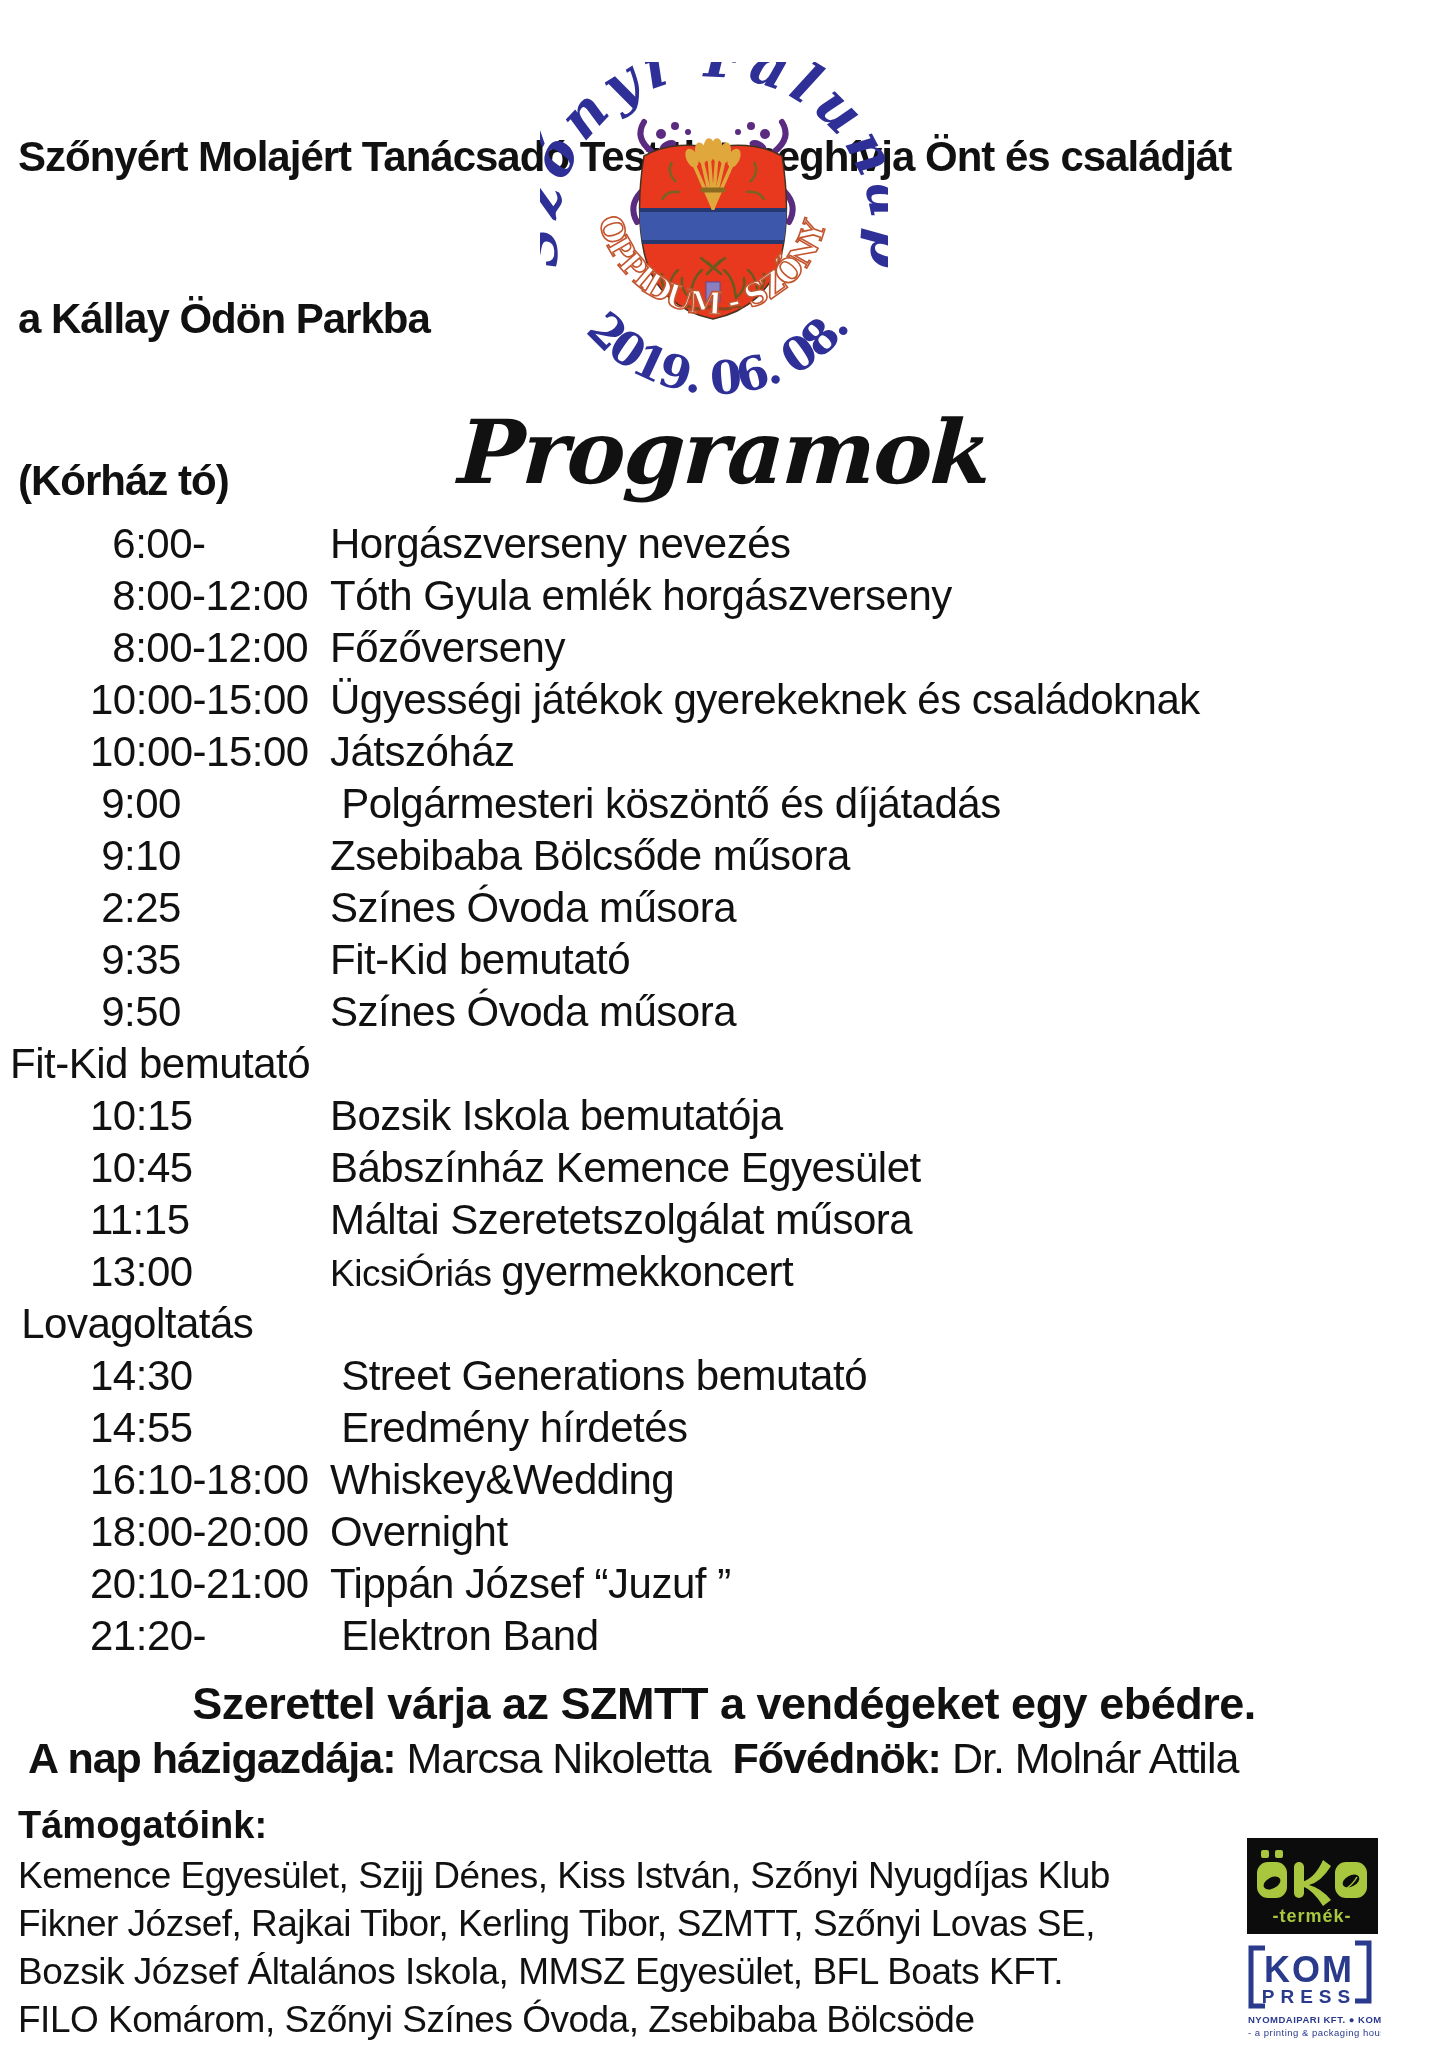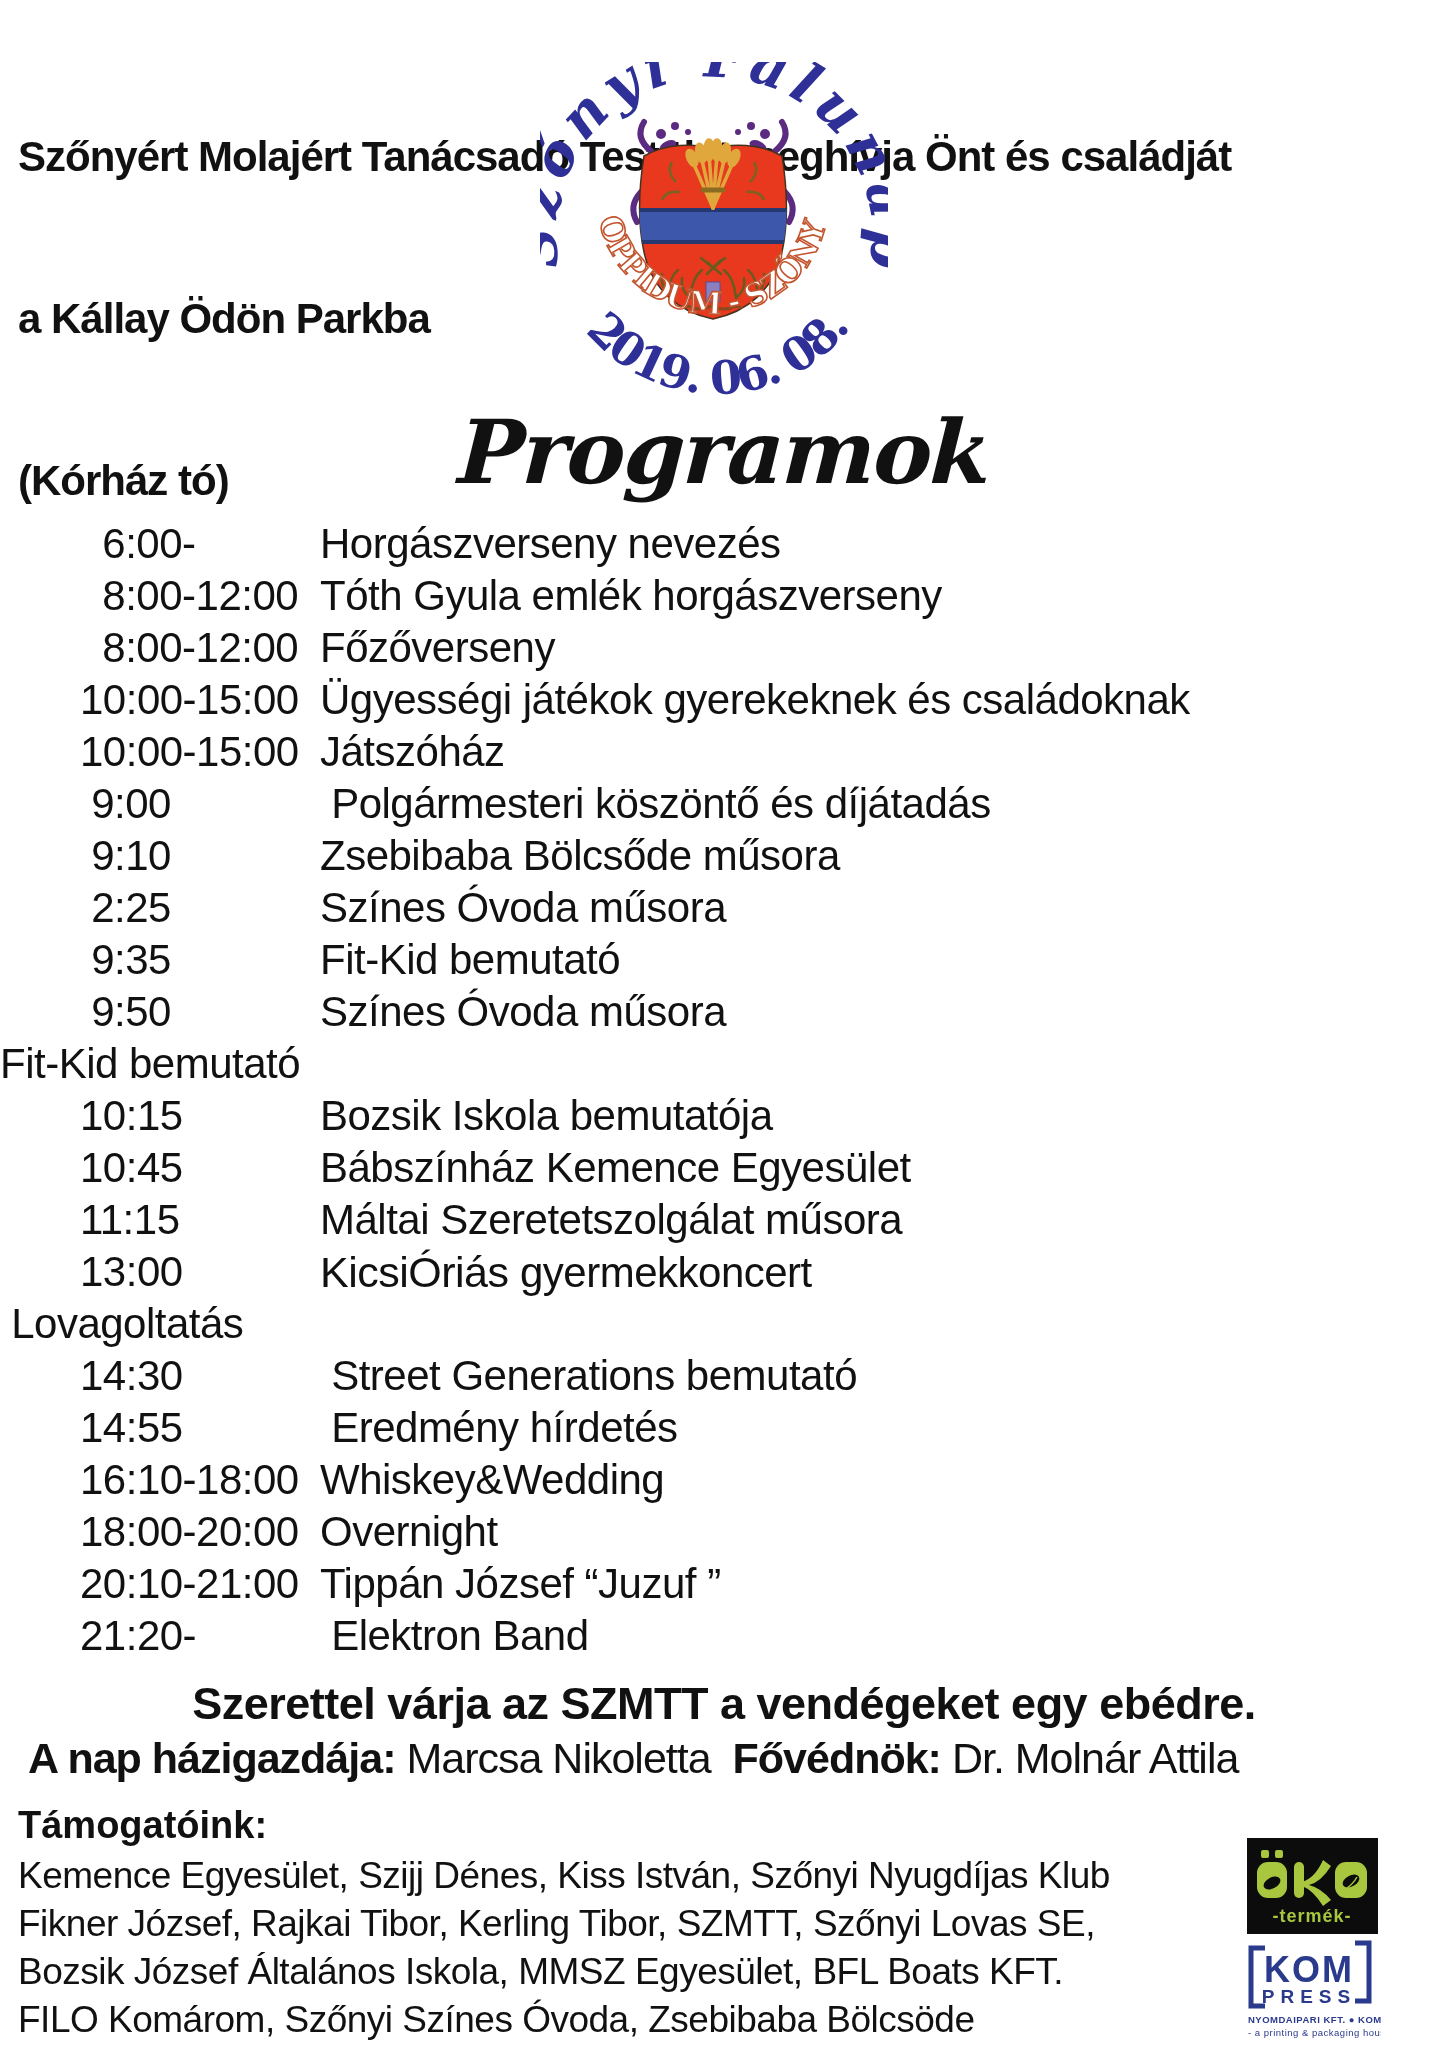--- a/index.html
+++ b/index.html
@@ -20,25 +20,25 @@
     font-size:56px;fill:var(--script-blue);}
   .arc-oppidum{font-family:"DejaVu Serif",serif;font-weight:bold;font-size:31px;
     fill:#ffffff;stroke:var(--oppidum-orange);stroke-width:1.6px;letter-spacing:3px;}
   .arc-date{font-family:"DejaVu Serif",serif;font-weight:bold;font-size:46px;
     fill:var(--script-blue);letter-spacing:4px;}
 
   .programs-title{position:absolute;left:0;top:396px;width:1448px;text-align:center;
     font-family:"DejaVu Serif",serif;font-style:italic;font-weight:bold;
     font-size:88px;line-height:112px;letter-spacing:-2px;transform:skewX(-3deg);}
 
-  .schedule{position:absolute;left:0;top:518px;width:1448px;}
+  .schedule{position:absolute;left:0;top:518px;width:1448px;padding-left:10px;}
   .row{display:flex;height:52px;font-size:42px;line-height:52px;letter-spacing:-0.5px;}
   .time{width:320px;padding-left:80px;white-space:pre;}
   .event{white-space:pre;}
-  .event .small{font-size:43px;}
+  .event .small{font-size:37px;}
 
   .invite{position:absolute;left:0;top:1678px;width:1448px;text-align:center;
     font-size:45px;font-weight:bold;letter-spacing:-0.5px;}
   .hosts{position:absolute;left:28px;top:1734px;width:1410px;font-size:43px;
     letter-spacing:-1px;white-space:pre;}
   .hosts b{letter-spacing:-1px;}
 
   .supporters-title{position:absolute;left:18px;top:1804px;font-size:38px;font-weight:bold;}
   .supporters-lines{position:absolute;left:18px;top:1852px;width:1210px;}
   .sponsor-line{font-size:37px;line-height:48px;letter-spacing:-0.5px;white-space:pre;}

